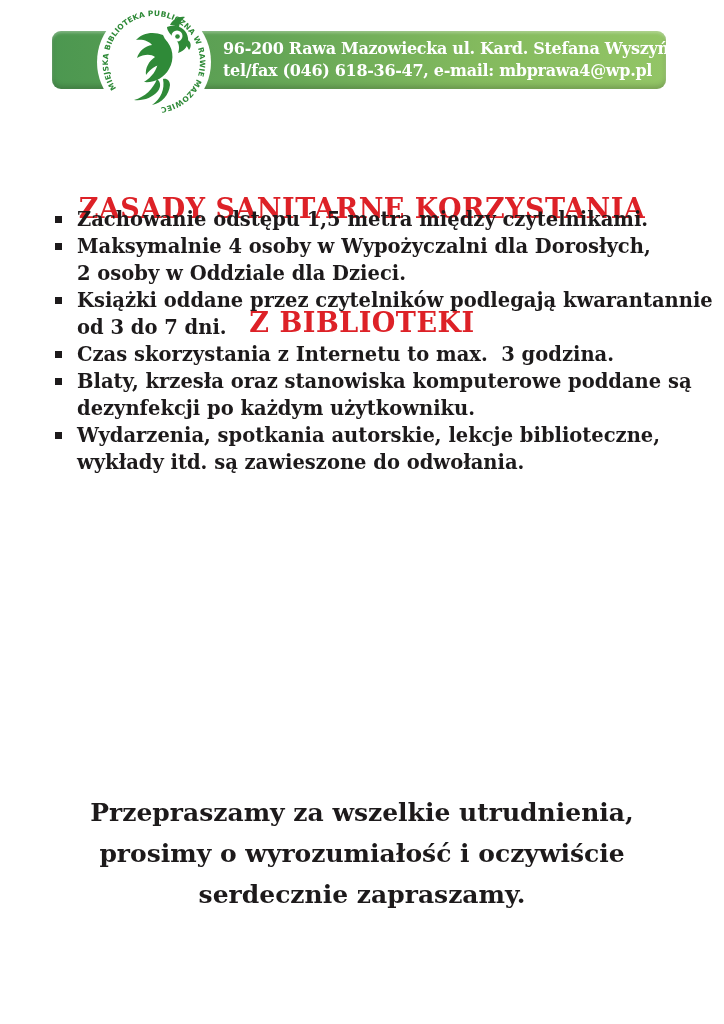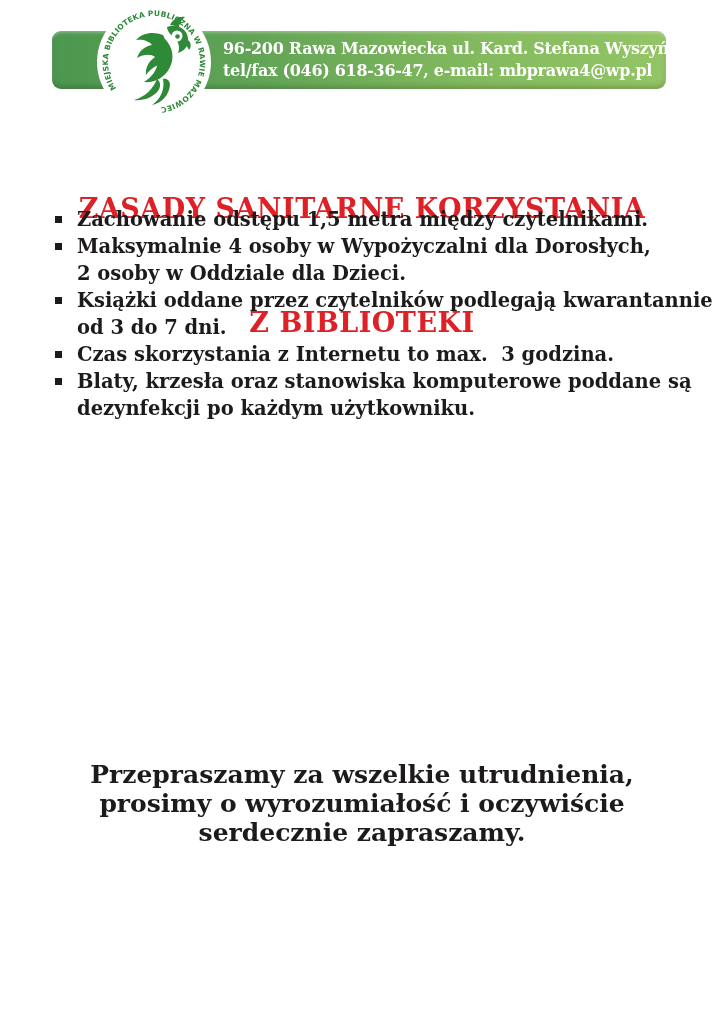--- a/index.html
+++ b/index.html
@@ -68,24 +68,24 @@
     padding-left:23px;
     white-space:pre;
   }
   .rules .bullet{
     position:absolute;left:1px;top:10px;
     width:7px;height:7px;
     background:var(--text);
   }
   
   .footer{
-    position:absolute;top:760px;left:0;right:0;
+    position:absolute;top:792px;left:0;right:0;
     text-align:center;
     color:var(--text);
-    font-size:25px;line-height:29px;
+    font-size:25px;line-height:41px;
     font-weight:bold;
     white-space:pre-line;
   }
 </style>
 </head>
 <body>
 
 <div class="page">
 
   <header>
@@ -125,19 +125,21 @@
 
   <ul class="rules">
       <li><span class="bullet"></span><span>Zachowanie odstępu 1,5 metra między czytelnikami.</span></li>
       <li><span class="bullet"></span><span>Maksymalnie 4 osoby w Wypożyczalni dla Dorosłych,
 2 osoby w Oddziale dla Dzieci.</span></li>
       <li><span class="bullet"></span><span>Książki oddane przez czytelników podlegają kwarantannie
 od 3 do 7 dni.</span></li>
       <li><span class="bullet"></span><span>Czas skorzystania z Internetu to max.  3 godzina.</span></li>
       <li><span class="bullet"></span><span>Blaty, krzesła oraz stanowiska komputerowe poddane są
 dezynfekcji po każdym użytkowniku.</span></li>
+      <li><span class="bullet"></span><span>Wydarzenia, spotkania autorskie, lekcje biblioteczne,
+wykłady itd. są zawieszone do odwołania.</span></li>
     </ul>
 
   <div class="footer">Przepraszamy za wszelkie utrudnienia,
 prosimy o wyrozumiałość i oczywiście
 serdecznie zapraszamy.</div>
 
 </div>
 
 </body></html>

